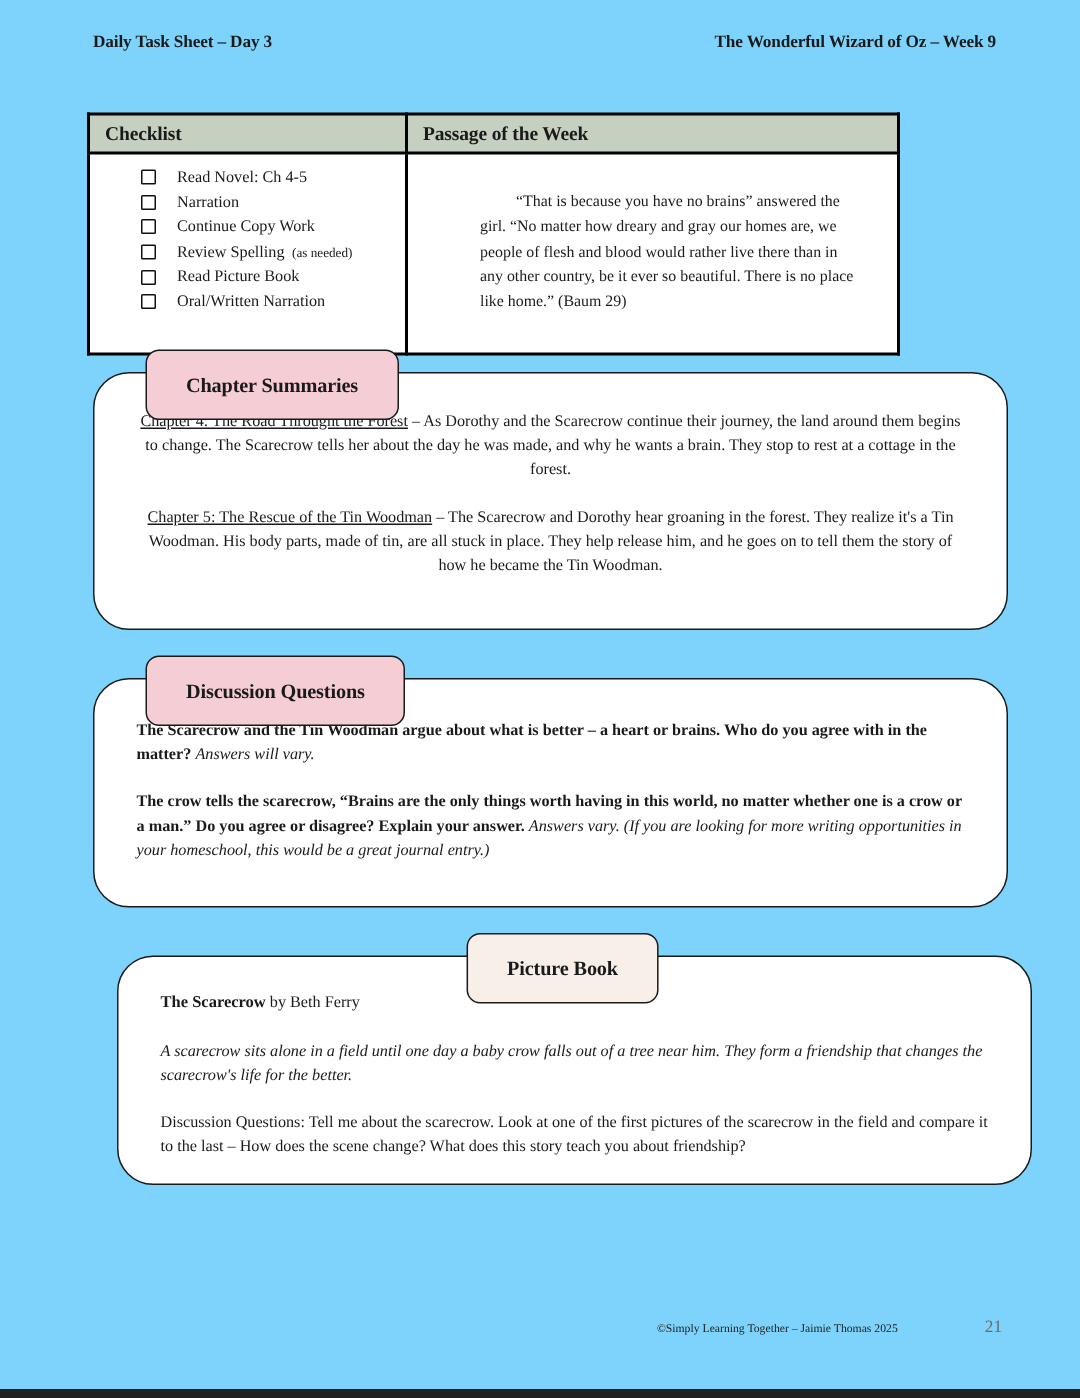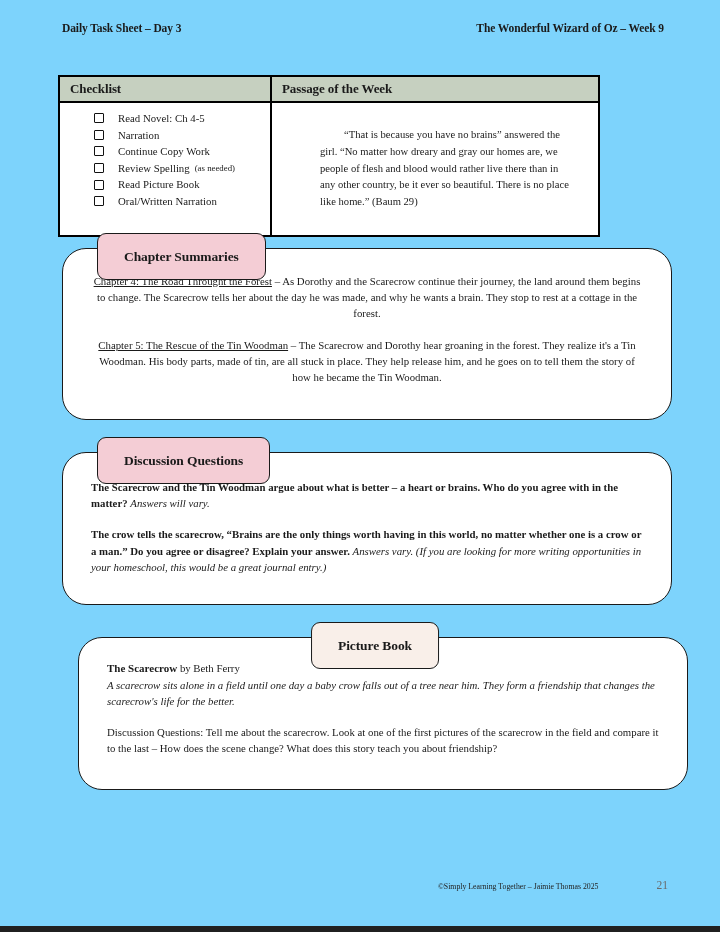--- a/index.html
+++ b/index.html
@@ -166,21 +166,21 @@
           <span class="answer-text">Answers vary. (If you are looking for more writing opportunities in your homeschool, this would be a great journal entry.)</span>
         </p>
       </div>
     </div>
   </div>
 
   <div class="section" style="top:622px;padding-left:16px;">
     <div class="section-pill pill-center pill-cream">Picture Book</div>
     <div class="section-box" style="height:153px;">
       <div class="section-content" style="padding-top:22px;">
-        <p style="margin-bottom:0;">
+        <p style="margin-bottom:16px;">
           <span class="book-title">The Scarecrow</span>
           <span>by Beth Ferry</span>
         </p>
         <p class="book-summary">A scarecrow sits alone in a field until one day a baby crow falls out of a tree near him. They form a friendship that changes the scarecrow's life for the better.</p>
         <p>Discussion Questions: Tell me about the scarecrow. Look at one of the first pictures of the scarecrow in the field and compare it to the last – How does the scene change? What does this story teach you about friendship?</p>
       </div>
     </div>
   </div>
 
   <div class="page-footer">

